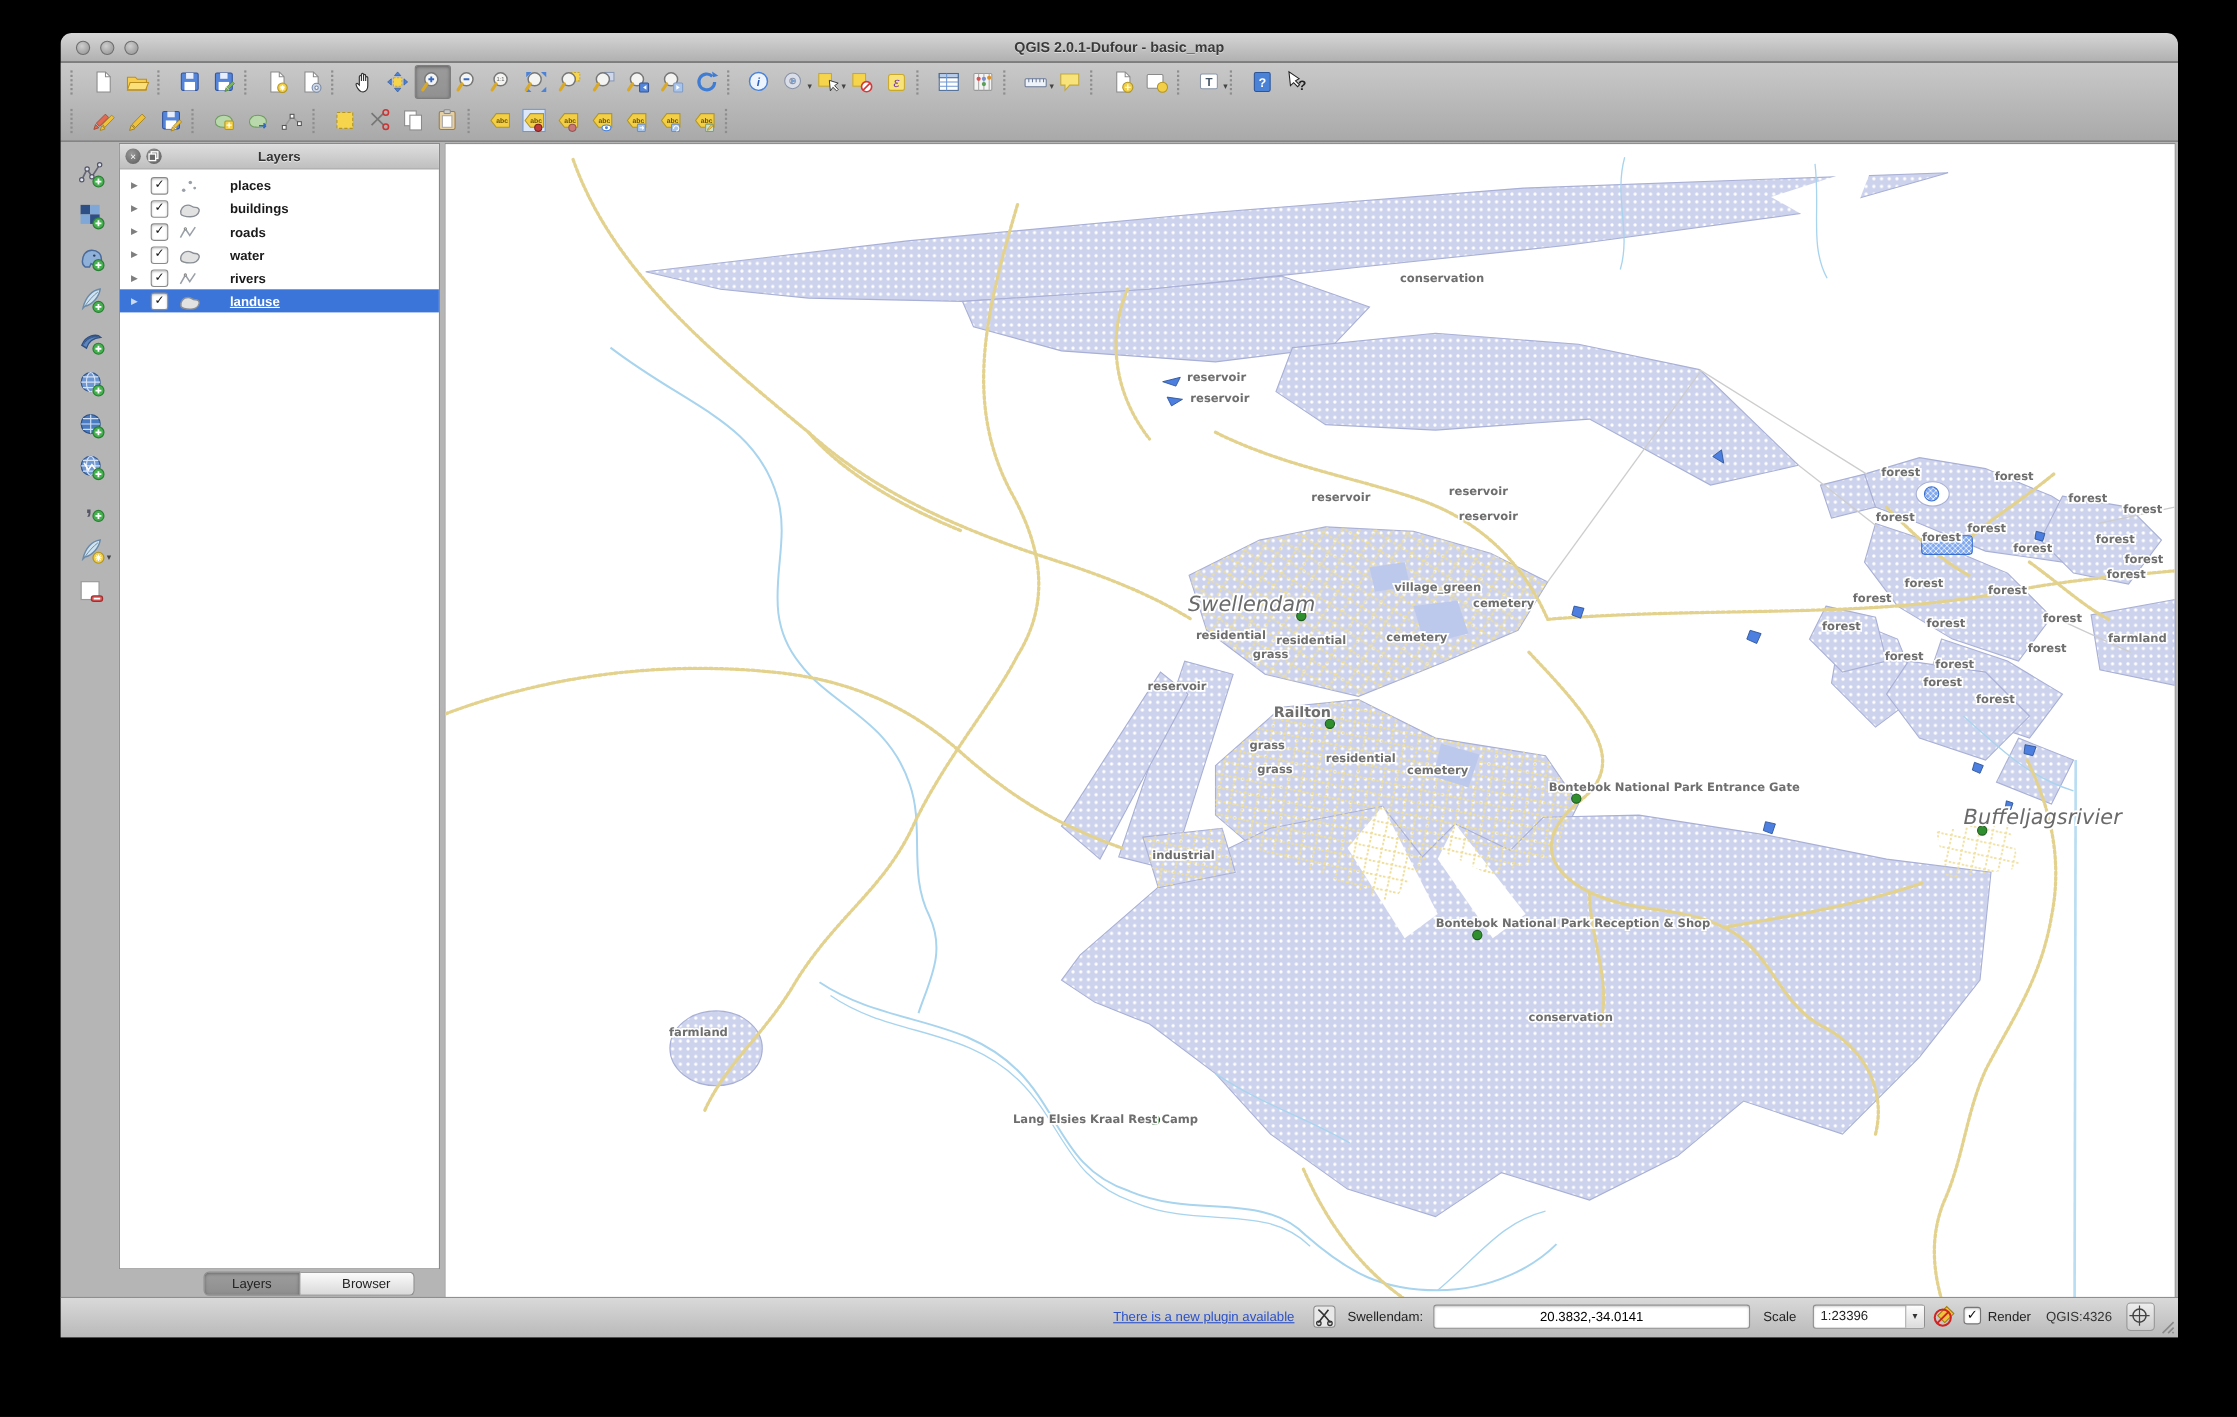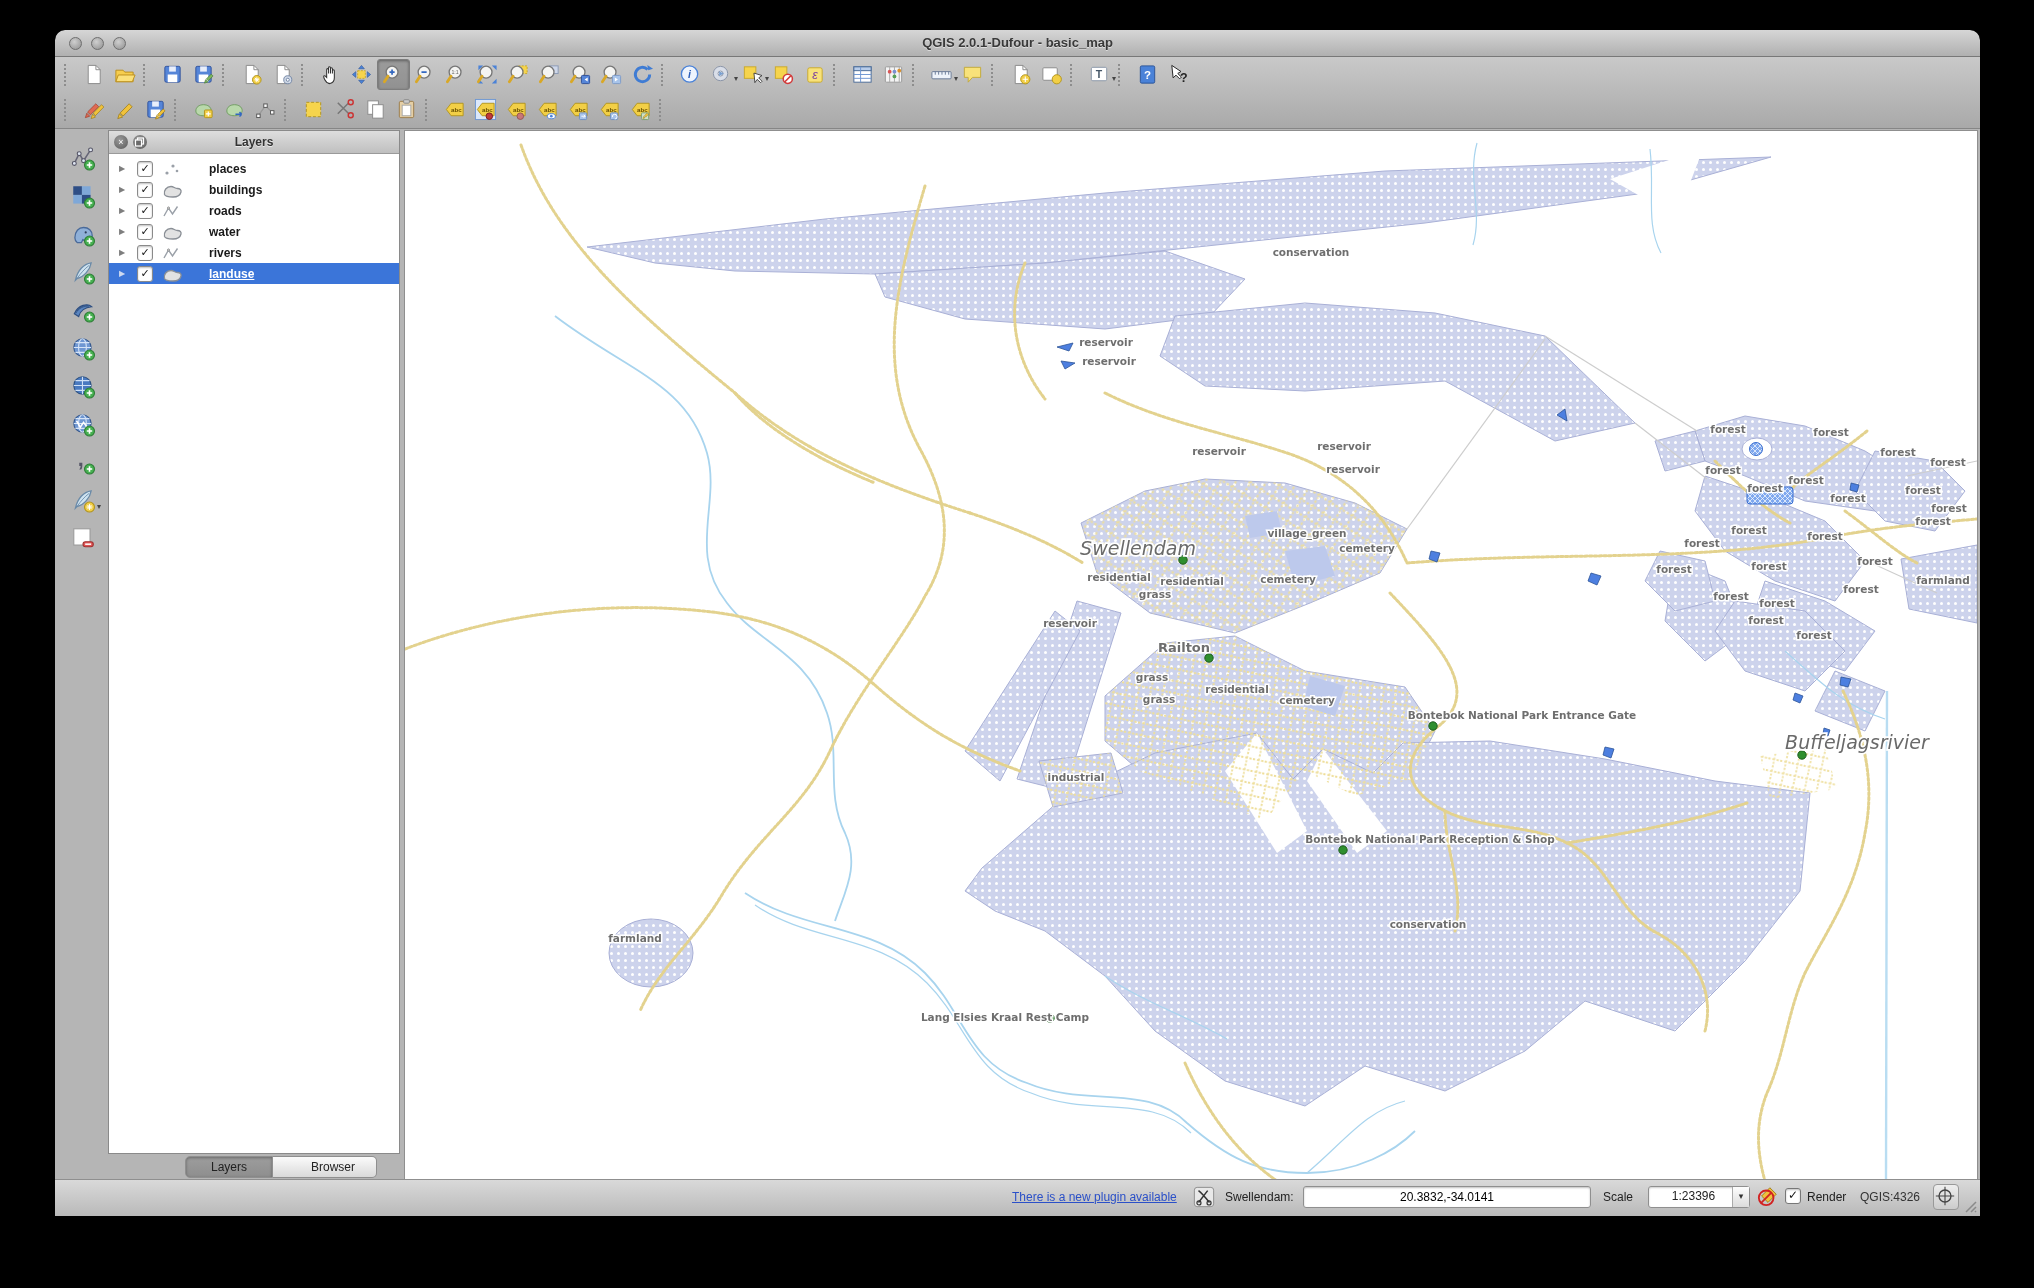--- a/index.html
+++ b/index.html
@@ -58,21 +58,21 @@
   
   #statusbar{position:absolute;left:0;bottom:0;right:0;height:36px;background:linear-gradient(#d9d9d9,#b9b9b9);
     border-top:1px solid #8f8f8f;font-size:12px;color:#222;}
   #plugin-link{position:absolute;left:957px;top:10px;color:#2b50c8;text-decoration:underline;cursor:pointer;}
   #plugin-icon{position:absolute;left:1138px;top:6px;width:22px;height:22px;}
   #coord-label{position:absolute;left:1170px;top:10px;}
   #coord-input{position:absolute;left:1248px;top:6px;width:282px;height:18px;border:1px solid #8f8f8f;border-radius:3px;
     background:#fff;text-align:center;font-size:12px;font-family:"Liberation Sans",sans-serif;box-shadow:inset 0 1px 2px rgba(0,0,0,.25);}
   #scale-label{position:absolute;left:1548px;top:10px;}
   #scale-combo{position:absolute;left:1593px;top:6px;width:100px;height:20px;background:#fff;border:1px solid #8f8f8f;border-radius:3px;display:flex;box-shadow:inset 0 1px 2px rgba(0,0,0,.2);}
-  #scale-combo .val{flex:1;padding-left:6px;line-height:19px;font-size:12px;text-align:center;}
+  #scale-combo .val{flex:1;padding-left:6px;line-height:19px;font-size:12px;}
   #scale-combo .arrow{width:16px;border-left:1px solid #aaa;text-align:center;font-size:9px;line-height:19px;color:#333;background:linear-gradient(#fdfdfd,#dcdcdc);}
   #stop-render-icon{position:absolute;left:1702px;top:5px;width:22px;height:22px;}
   #render-check{position:absolute;left:1730px;top:8px;width:14px;height:14px;background:#fff;border:1px solid #777;border-radius:3px;
     font-size:12px;line-height:13px;text-align:center;font-weight:bold;color:#111;box-shadow:inset 0 1px 2px rgba(0,0,0,.25);}
   #render-label{position:absolute;left:1752px;top:10px;}
   #crs-label{position:absolute;left:1805px;top:10px;color:#333;}
   #crs-icon{position:absolute;left:1878px;top:4px;width:24px;height:24px;border:1px solid #999;border-radius:4px;background:linear-gradient(#eee,#ccc);}
   #grip{position:absolute;right:2px;bottom:2px;width:14px;height:14px;}
 </style>
 </head>

